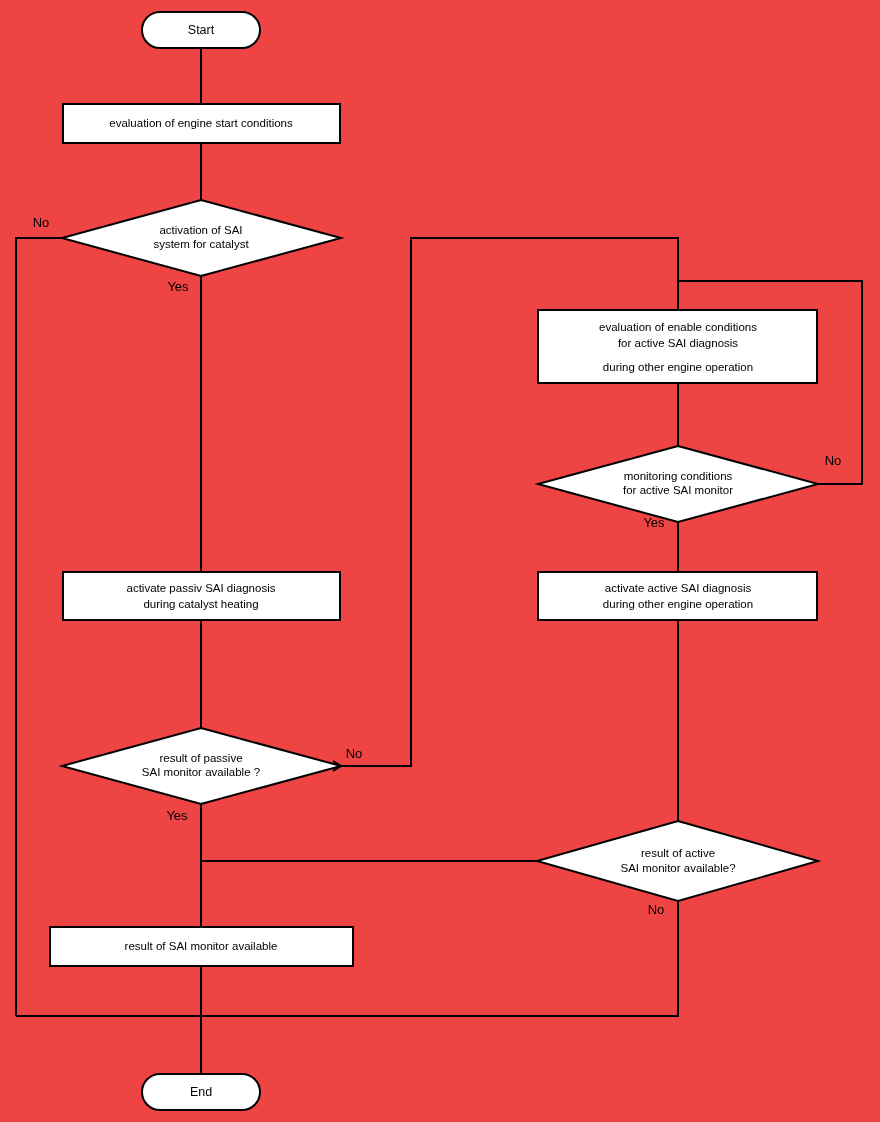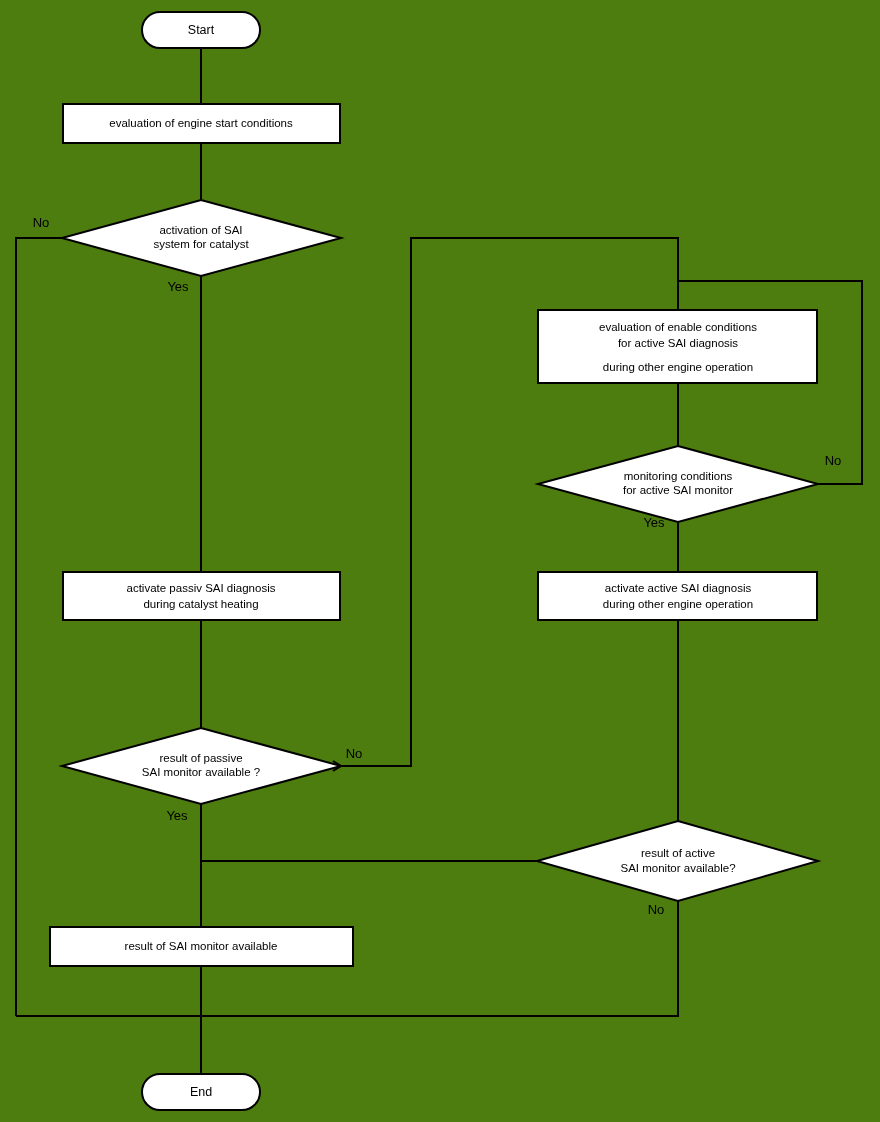--- a/index.html
+++ b/index.html
@@ -4,21 +4,21 @@
 <style>
   html, body {
     margin: 0;
     padding: 0;
     background: #ffffff;
   }
   #page {
     position: relative;
     width: 880px;
     height: 1122px;
-    background: #4d7c0f;
+    background: #ef4444;
     font-family: "Liberation Sans", sans-serif;
     overflow: hidden;
   }
   svg#flow {
     position: absolute;
     left: 0;
     top: 0;
     width: 880px;
     height: 1122px;
     display: block;

